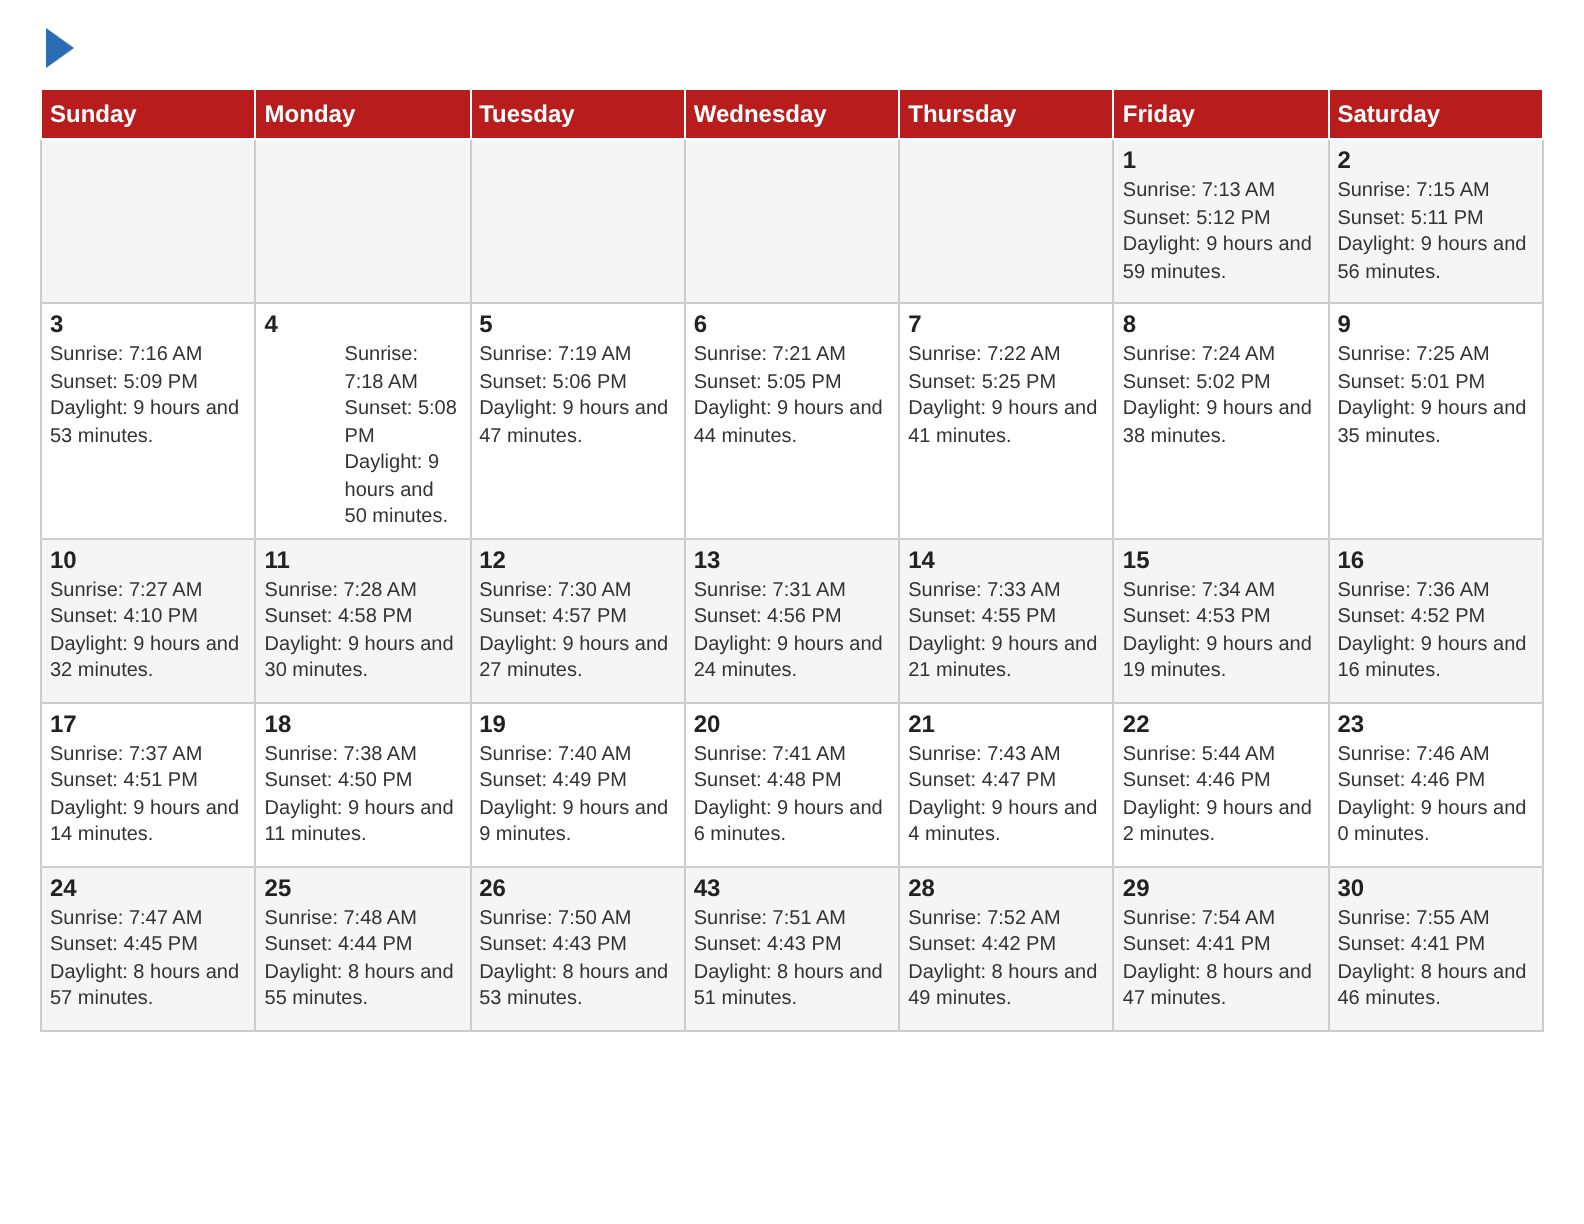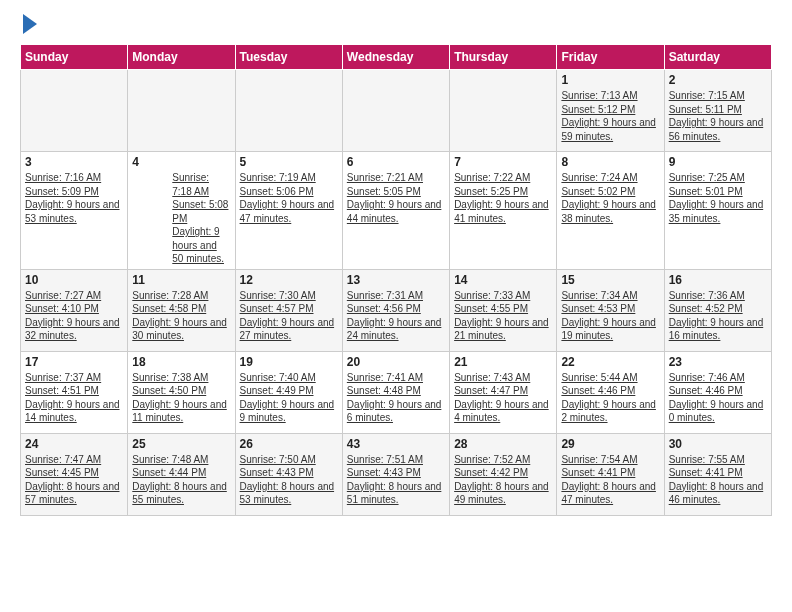--- a/index.html
+++ b/index.html
@@ -54,21 +54,21 @@
     .location {
       font-size: 14px;
       color: #444;
     }
     .calendar {
       width: 100%;
       border-collapse: collapse;
       table-layout: fixed;
     }
     .calendar thead tr th {
-      background: #be185d;
+      background: #b91c1c;
       color: #fff;
       font-size: 12px;
       font-weight: bold;
       padding: 5px 4px;
       text-align: left;
       border: 1px solid #fff;
     }
     .calendar tbody tr td {
       vertical-align: top;
       border: 1px solid #ccc;
@@ -88,21 +88,20 @@
       font-size: 12px;
       font-weight: bold;
       color: #222;
       display: block;
       margin-bottom: 2px;
     }
     .cell-content {
       font-size: 10px;
       line-height: 1.35;
       color: #333;
-      text-decoration: underline;
     }
     .empty-cell {
       background: #f5f5f5 !important;
     }
   </style>
 </head>
 <body>
 
 <div class="page">
   <div class="header">

